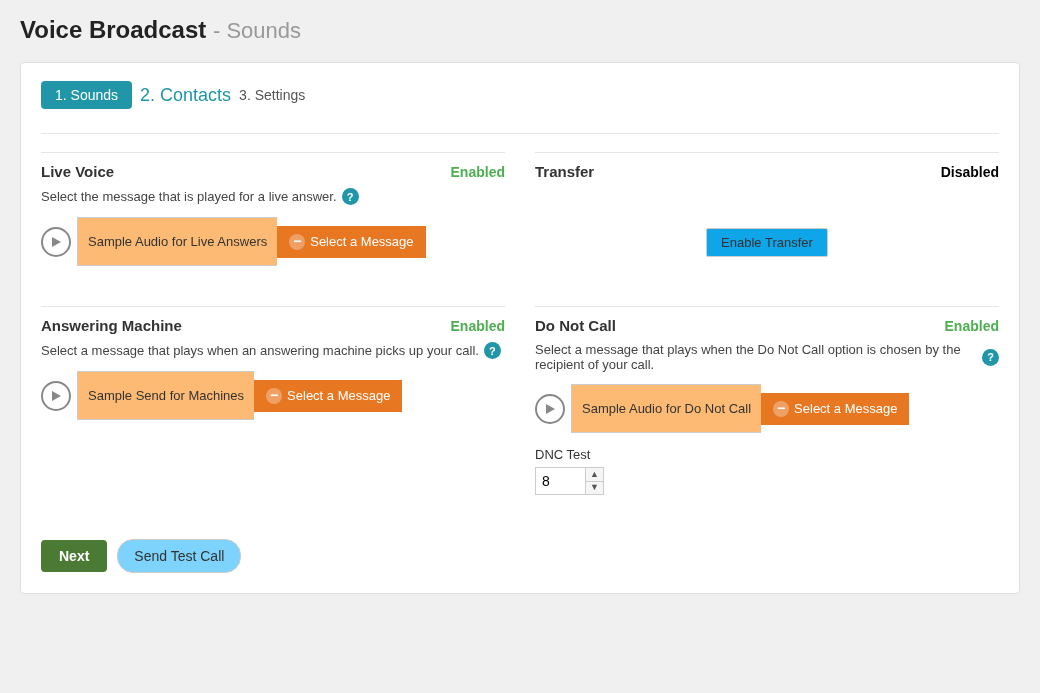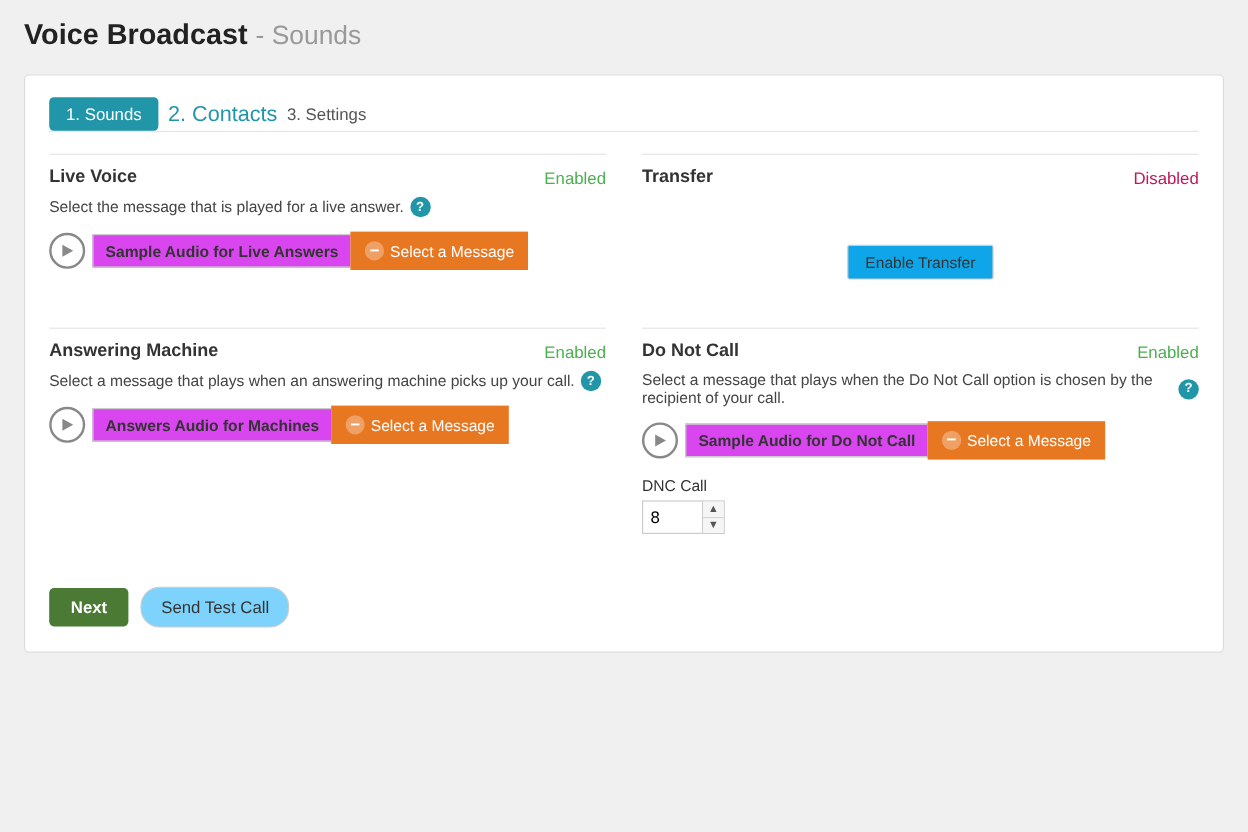--- a/index.html
+++ b/index.html
@@ -31,21 +31,21 @@
       border-radius: 4px;
       padding: 18px 20px 20px;
     }
     
     .steps-nav {
       display: flex;
       align-items: center;
       gap: 8px;
       margin-bottom: 18px;
       border-bottom: 1px solid #e5e5e5;
-      padding-bottom: 0;
+      padding-bottom: 24px;
     }
     .step-btn {
       padding: 6px 14px;
       border-radius: 4px;
       font-size: 14px;
       cursor: pointer;
       border: none;
     }
     .step-btn.active {
       background: #2196a8;
@@ -78,26 +78,26 @@
       align-items: center;
       margin-bottom: 8px;
     }
     .section-title {
       font-size: 15px;
       font-weight: 600;
       color: #333;
     }
     .status-enabled {
       color: #4caf50;
-      font-weight: normal;
+      font-weight: bold;
       font-size: 14px;
     }
     .status-disabled {
-      color: #be185d;
-      font-weight: normal;
+      color: #000000;
+      font-weight: bold;
       font-size: 14px;
     }
     .section-desc {
       font-size: 13px;
       color: #444;
       margin-bottom: 12px;
       display: flex;
       align-items: center;
       gap: 5px;
     }
@@ -138,26 +138,25 @@
     .play-btn svg {
       width: 12px;
       height: 12px;
     }
     .audio-label {
       border: 1px solid #ccc;
       border-right: none;
       padding: 5px 10px;
       font-size: 13px;
       color: #333;
-      height: 28px;
-      display: flex;
-      align-items: center;
-      background: #d946ef;
+      height: 49px;
+      display: flex;
+      align-items: center;
+      background: #fdba74;
       min-width: 160px;
-      font-weight: bold;
     }
     .select-msg-btn {
       background: #e87722;
       color: #fff;
       border: none;
       padding: 5px 12px;
       height: 32px;
       font-size: 13px;
       cursor: pointer;
       display: flex;
@@ -330,21 +329,21 @@
         <div class="section-desc">
           <span>Select a message that plays when an answering machine picks up your call.</span>
           <span class="help-icon">?</span>
         </div>
         <div class="audio-row">
           <button class="play-btn" title="Play">
             <svg viewBox="0 0 12 12" fill="currentColor">
                 <polygon points="2,1 11,6 2,11"></polygon>
               </svg>
           </button>
-          <div class="audio-label">Answers Audio for Machines</div>
+          <div class="audio-label">Sample Send for Machines</div>
           <button class="select-msg-btn">
             <span class="minus-icon">−</span>
             <span>Select a Message</span>
           </button>
         </div>
       </div>
 
       <div class="section">
         <div class="section-header">
           <span class="section-title">Do Not Call</span>
@@ -359,21 +358,21 @@
             <svg viewBox="0 0 12 12" fill="currentColor">
                 <polygon points="2,1 11,6 2,11"></polygon>
               </svg>
           </button>
           <div class="audio-label">Sample Audio for Do Not Call</div>
           <button class="select-msg-btn">
             <span class="minus-icon">−</span>
             <span>Select a Message</span>
           </button>
         </div>
-        <div class="dnc-digit-label">DNC Call</div>
+        <div class="dnc-digit-label">DNC Test</div>
         <div class="dnc-digit-select">
           <input class="digit-input" type="text" value="8" style="">
           <div class="digit-spinner">
             <button>▲</button>
             <button>▼</button>
           </div>
         </div>
       </div>
 
     </div>

